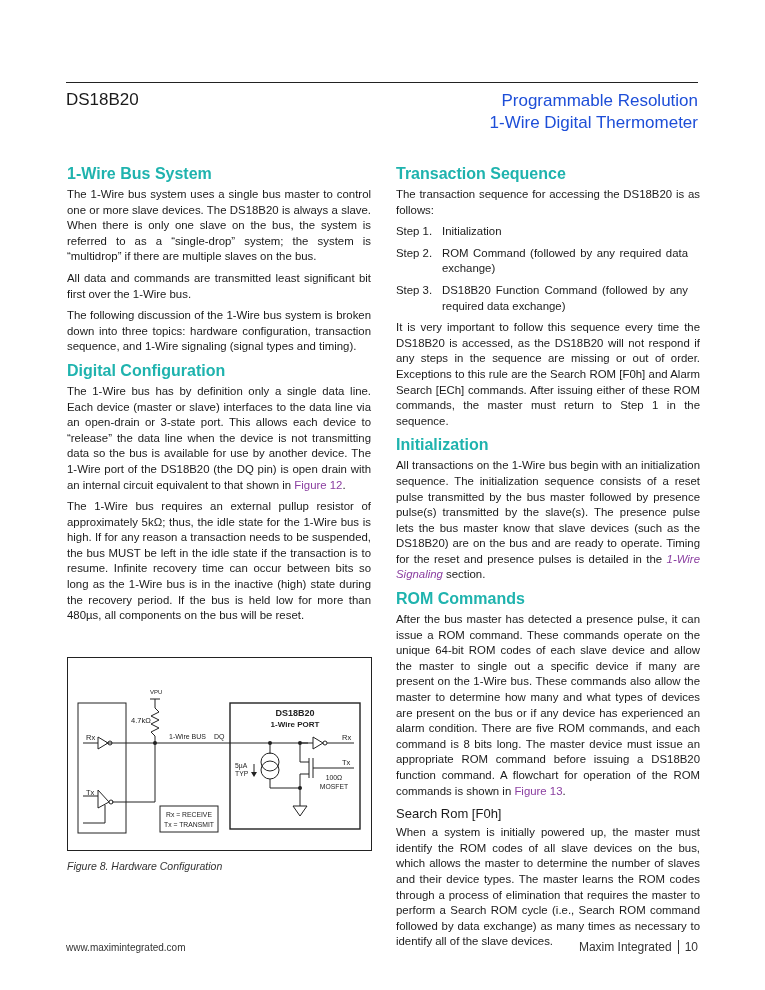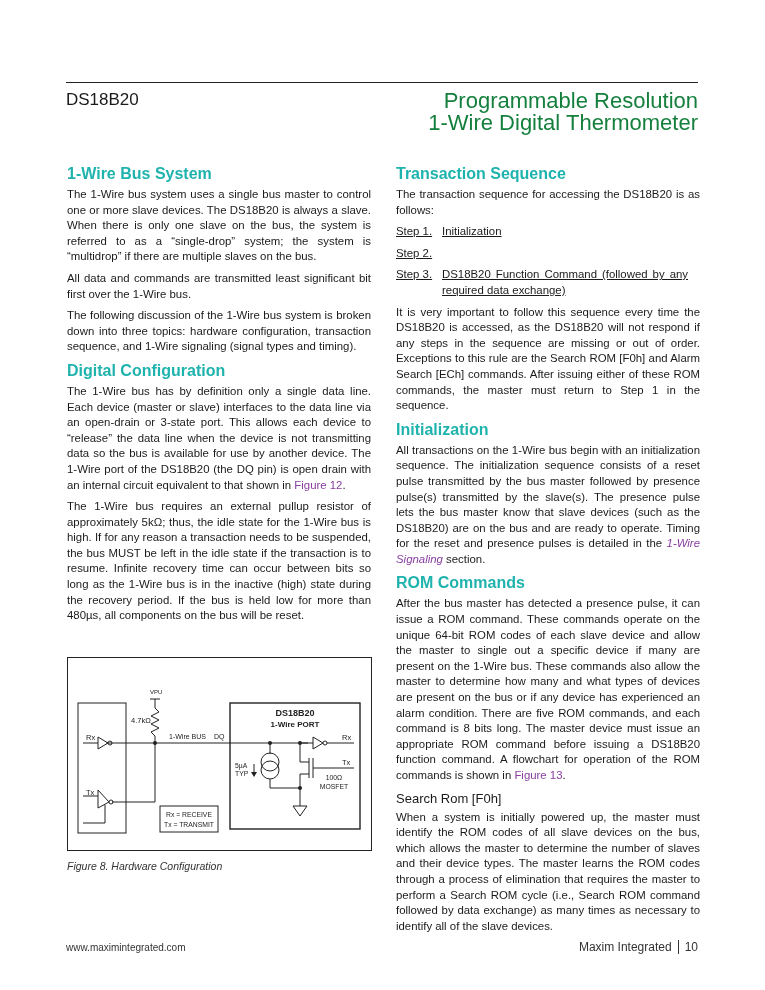--- a/index.html
+++ b/index.html
@@ -1,29 +1,29 @@
 <!DOCTYPE html>
 <html><head>
 <meta charset="utf-8">
 <style>
   html,body{margin:0;padding:0;background:#ffffff;}
   body{width:765px;height:990px;position:relative;overflow:hidden;font-family:"Liberation Sans",sans-serif;color:#1a1a1a;}
   .hdr-rule{position:absolute;left:66px;top:82px;width:632px;height:1px;background:#222;}
   .hdr-left{position:absolute;left:66px;top:90px;font-size:17px;color:#1a1a1a;}
-  .hdr-right{position:absolute;right:67px;top:90px;font-size:22px;text-align:right;line-height:22px;color:#15803d;}
+  .hdr-right{position:absolute;right:67px;top:90px;font-size:17px;text-align:right;line-height:22px;color:#1d4ed8;}
   .col{position:absolute;top:164px;width:304px;font-size:11.4px;line-height:15.6px;}
   .col.left{left:67px;}
   .col.right{left:396px;}
   h2{font-size:16px;color:#1fb3ae;margin:0 0 3px 0;font-weight:bold;line-height:20px;}
   h3{font-size:13px;color:#1a1a1a;margin:0 0 2px 0;font-weight:normal;line-height:18px;}
   p{margin:0 0 6px 0;text-align:justify;}
   .sec{margin-top:4px;}
   .link{color:#8a3ea0;}
   .link.it{font-style:italic;}
-  .step{display:flex;margin:0 12px 6px 0;text-decoration:underline;}
+  .step{display:flex;margin:0 12px 6px 0;}
   .step .n{width:46px;flex:none;}
   .step .t{flex:1;text-align:justify;}
   .fig{position:absolute;left:67px;top:657px;width:305px;height:194px;border:1px solid #222;box-sizing:border-box;}
   .fig svg{position:absolute;left:0;top:0;}
   .caption{position:absolute;left:67px;top:860px;font-size:10.5px;font-style:italic;color:#333;}
   .foot-left{position:absolute;left:66px;top:942px;font-size:10px;color:#333;}
   .foot-right{position:absolute;right:67px;top:940px;font-size:12px;color:#333;display:flex;align-items:center;gap:6px;}
   .foot-right .sep{width:1px;height:14px;background:#333;display:inline-block;}
   .svgt{font-family:"Liberation Sans",sans-serif;}
 </style>
@@ -137,20 +137,21 @@
 <div class="col right">
   <section>
     <h2>Transaction Sequence</h2>
     <p>The transaction sequence for accessing the DS18B20 is as follows:</p>
     <div class="step">
         <span class="n">Step 1.</span>
         <span class="t">Initialization</span>
       </div>
     <div class="step">
         <span class="n">Step 2.</span>
+        <span class="t">ROM Command (followed by any required data exchange)</span>
       </div>
     <div class="step">
         <span class="n">Step 3.</span>
         <span class="t">DS18B20 Function Command (followed by any required data exchange)</span>
       </div>
     <p>It is very important to follow this sequence every time the DS18B20 is accessed, as the DS18B20 will not respond if any steps in the sequence are missing or out of order. Exceptions to this rule are the Search ROM [F0h] and Alarm Search [ECh] commands. After issuing either of these ROM commands, the master must return to Step 1 in the sequence.</p>
   </section>
   <section class="sec">
     <h2>Initialization</h2>
     <p><span>All transactions on the 1-Wire bus begin with an initialization sequence. The initialization sequence consists of a reset pulse transmitted by the bus master followed by presence pulse(s) transmitted by the slave(s). The presence pulse lets the bus master know that slave devices (such as the DS18B20) are on the bus and are ready to operate. Timing for the reset and presence pulses is detailed in the </span><a class="link it">1-Wire Signaling</a><span> section.</span></p>

